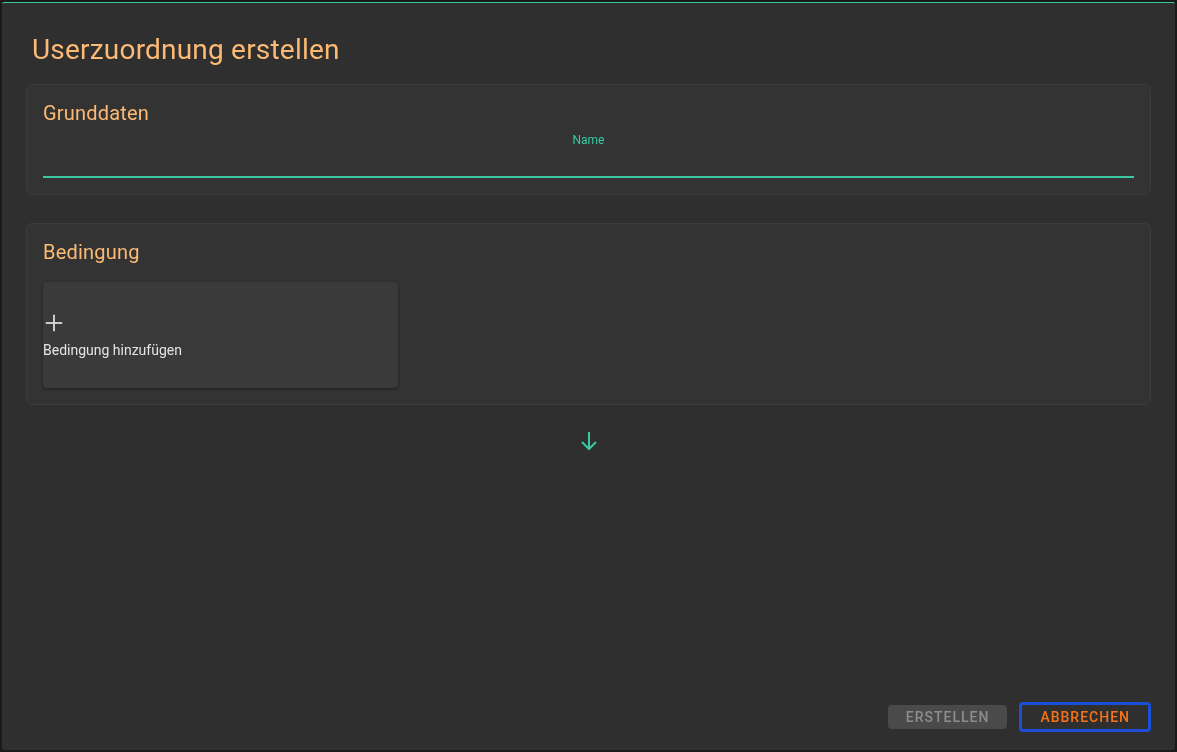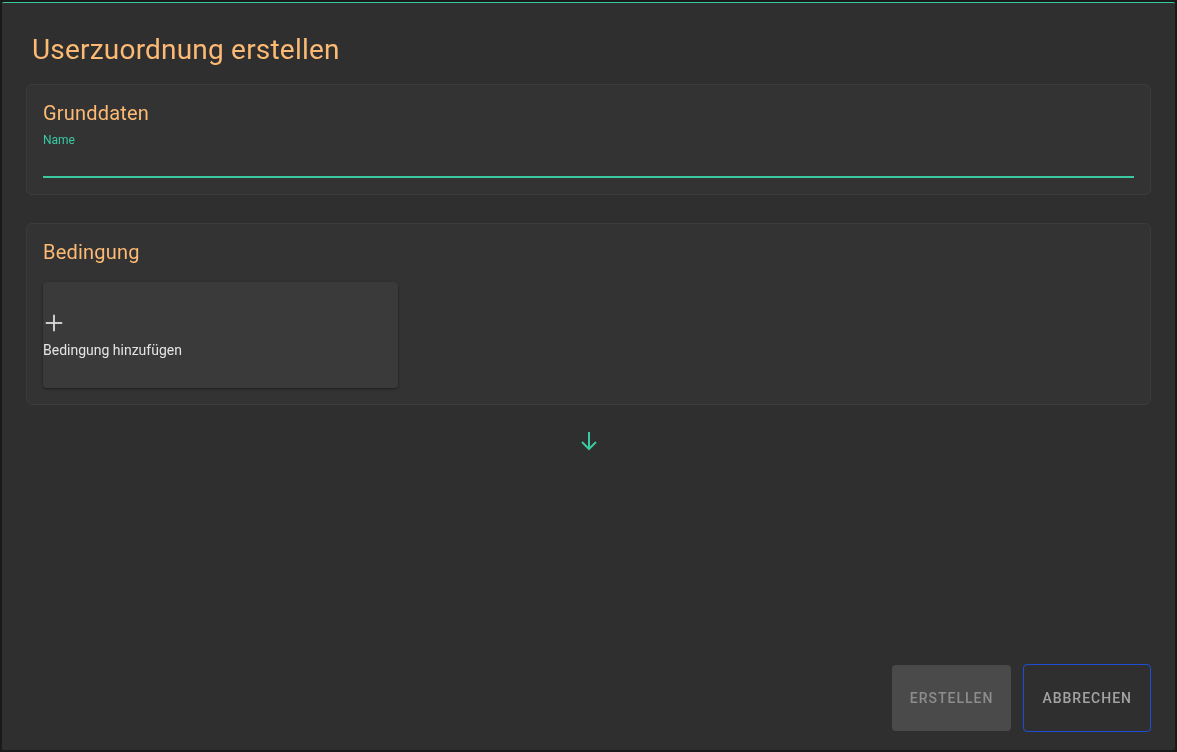--- a/index.html
+++ b/index.html
@@ -53,20 +53,21 @@
     letter-spacing: 0.2px;
   }
   .field {
     margin-top: 8px;
   }
   .field-label {
     font-size: 12px;
     color: #3ac9a1;
     display: block;
     margin-bottom: 2px;
+    text-align: center;
   }
   .field-input {
     width: 100%;
     background: transparent;
     border: none;
     border-bottom: 2px solid #3ac9a1;
     color: #e8e8e8;
     font-size: 15px;
     padding: 4px 0 6px 0;
     outline: none;
@@ -120,35 +121,35 @@
     display: flex;
     justify-content: flex-end;
     align-items: center;
     gap: 12px;
     padding: 12px 24px 18px 24px;
   }
   .btn {
     font-size: 14px;
     letter-spacing: 1px;
     font-weight: 500;
-    padding: 25px 18px;
+    padding: 4px 18px;
     border-radius: 4px;
     cursor: pointer;
     background: transparent;
     border: none;
     font-family: inherit;
   }
   .btn-primary {
     background: #4a4a4a;
     color: #8d8d8d;
   }
   .btn-secondary {
     background: transparent;
-    color: #a3a3a3;
-    border: 1px solid #1d4ed8;
+    color: #f97316;
+    border: 3px solid #1d4ed8;
   }
 </style>
 </head>
 <body>
 
 <div class="dialog">
   <div class="dialog-inner">
 
     <h1 class="dialog-title">Userzuordnung erstellen</h1>
 

